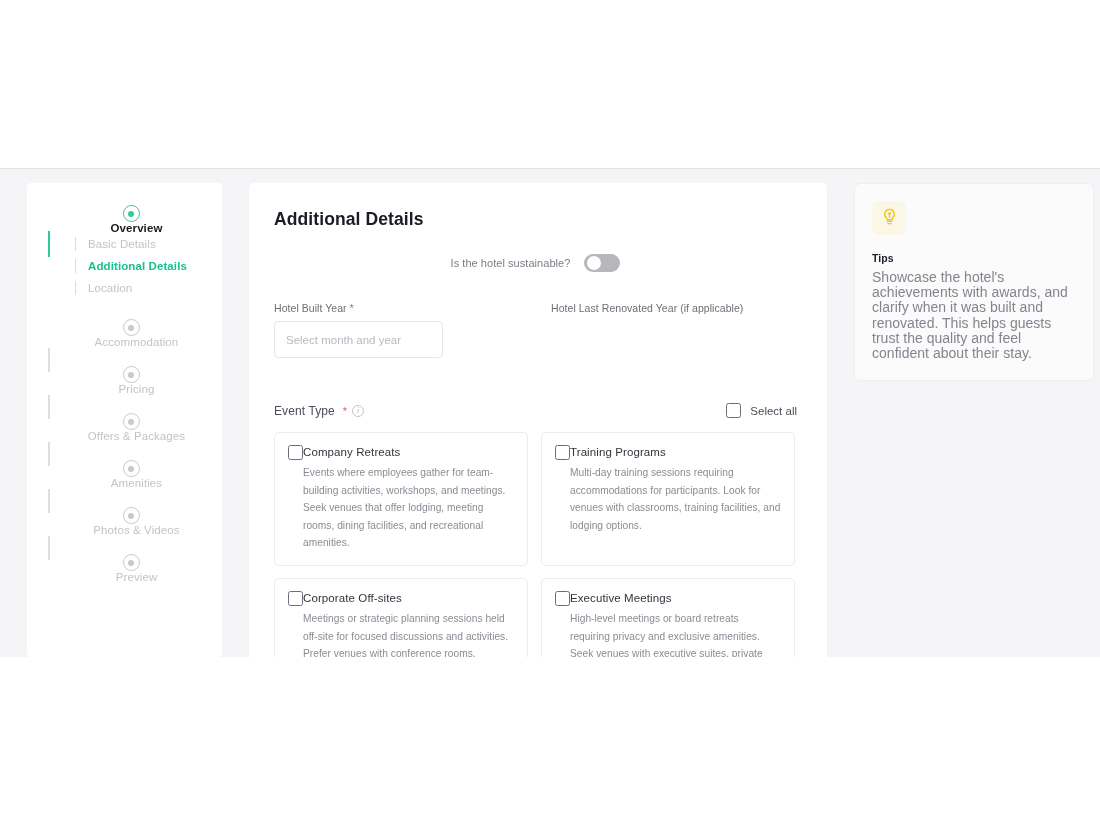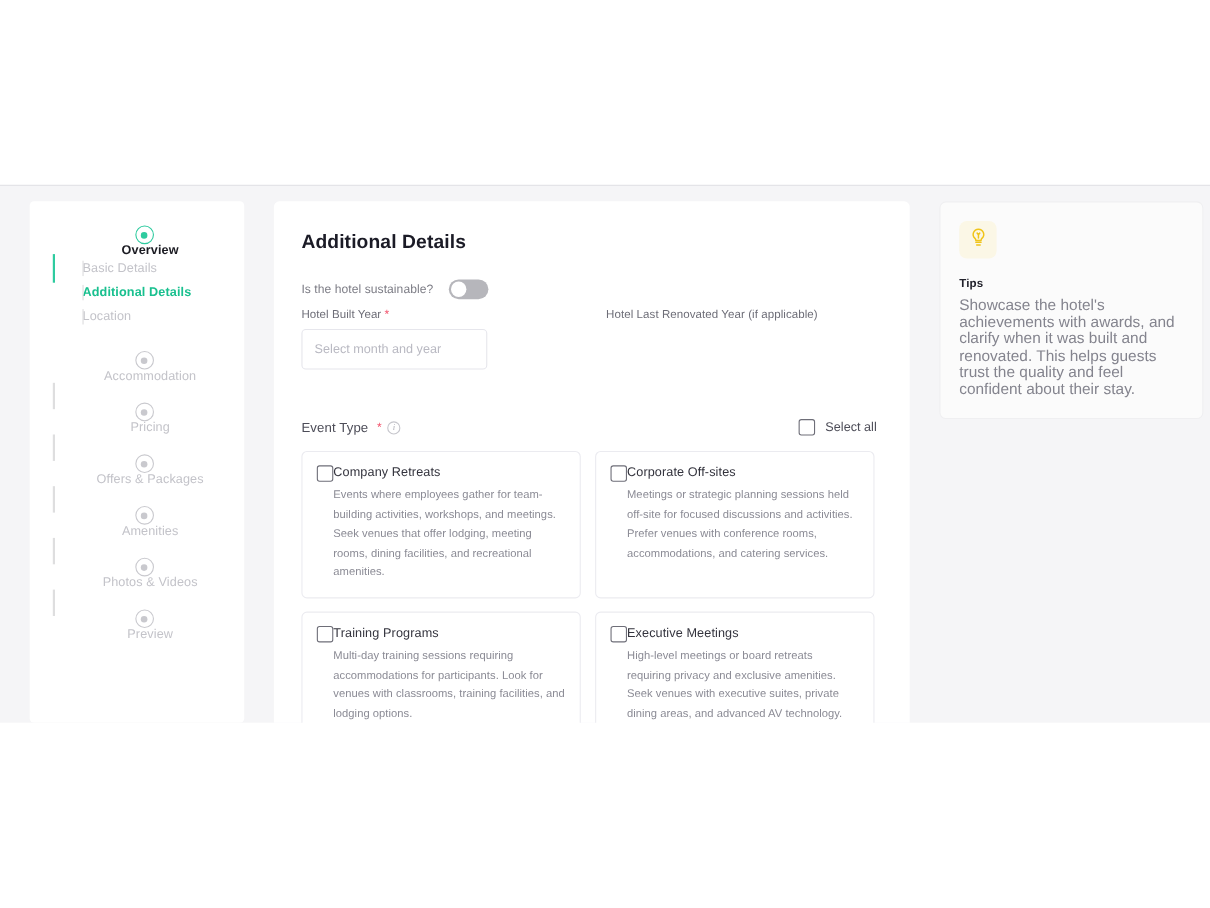--- a/index.html
+++ b/index.html
@@ -103,20 +103,21 @@
     padding-left: 48px;
   }
   .substep {
     position: relative;
     height: 22px;
     display: flex;
     align-items: center;
     font-size: 11.5px;
     color: #c3c3c9;
     letter-spacing: 0.1px;
+    padding-left: 13px;
   }
   .substep::before {
     content: "";
     position: absolute;
     left: 0;
     top: 4px;
     bottom: 4px;
     width: 1.4px;
     background: #dcdcde;
   }
@@ -141,21 +142,22 @@
     font-weight: 700;
     color: #1b1b26;
     letter-spacing: 0.1px;
     margin: 0 0 24px 0;
   }
 
   .toggle-row {
     display: flex;
     align-items: center;
     gap: 14px;
-    margin-bottom: 8px;
+    margin-bottom: 30px;
+    justify-content: center;
   }
   .toggle-label {
     font-size: 11px;
     color: #7d7d86;
     letter-spacing: 0.05px;
   }
   .switch {
     width: 36px;
     height: 18px;
     border-radius: 10px;
@@ -434,29 +436,29 @@
         <div class="card">
           <span class="cbx"></span>
           <div class="card-body">
             <div class="card-title">Company Retreats</div>
             <div class="card-desc">Events where employees gather for team-building activities, workshops, and meetings. Seek venues that offer lodging, meeting rooms, dining facilities, and recreational amenities.</div>
           </div>
         </div>
         <div class="card">
           <span class="cbx"></span>
           <div class="card-body">
-            <div class="card-title">Corporate Off-sites</div>
-            <div class="card-desc">Meetings or strategic planning sessions held off-site for focused discussions and activities. Prefer venues with conference rooms, accommodations, and catering services.</div>
+            <div class="card-title">Training Programs</div>
+            <div class="card-desc">Multi-day training sessions requiring accommodations for participants. Look for venues with classrooms, training facilities, and lodging options.</div>
           </div>
         </div>
         <div class="card">
           <span class="cbx"></span>
           <div class="card-body">
-            <div class="card-title">Training Programs</div>
-            <div class="card-desc">Multi-day training sessions requiring accommodations for participants. Look for venues with classrooms, training facilities, and lodging options.</div>
+            <div class="card-title">Corporate Off-sites</div>
+            <div class="card-desc">Meetings or strategic planning sessions held off-site for focused discussions and activities. Prefer venues with conference rooms, accommodations, and catering services.</div>
           </div>
         </div>
         <div class="card">
           <span class="cbx"></span>
           <div class="card-body">
             <div class="card-title">Executive Meetings</div>
             <div class="card-desc">High-level meetings or board retreats requiring privacy and exclusive amenities. Seek venues with executive suites, private dining areas, and advanced AV technology.</div>
           </div>
         </div>
 

